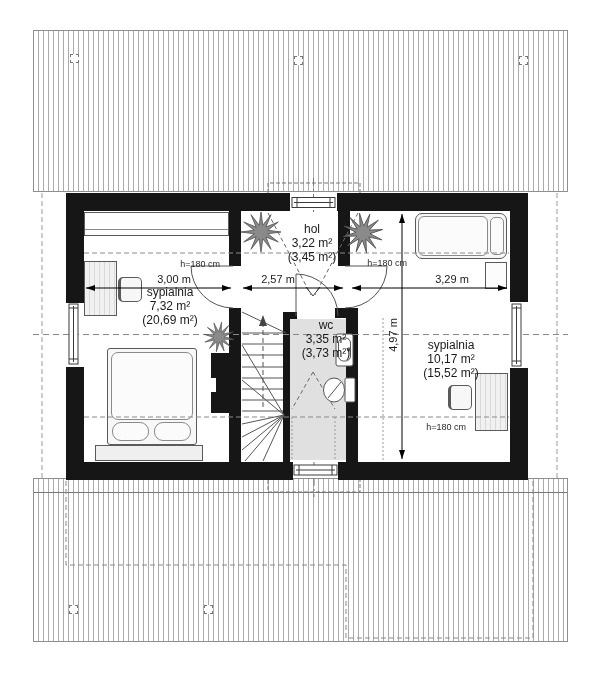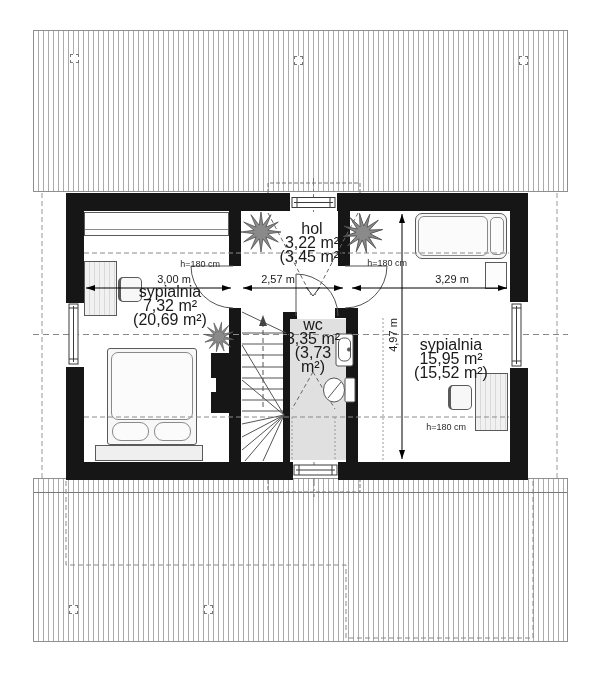--- a/index.html
+++ b/index.html
@@ -12,21 +12,21 @@
   .wall{background:#161616;z-index:2;}
   .whitepatch{background:#fff;z-index:2;}
   .floor-gray{background:#e0e0e0;z-index:2;}
   .furn{box-sizing:border-box;border:1px solid #5a5a5a;background:#f7f7f7;z-index:2;}
   .wood{background:repeating-linear-gradient(90deg,#f1f1f1 0 4px,#d9d9d9 4px 5px);}
   .round{border-radius:5px;}
   .inner{position:absolute;box-sizing:border-box;border:1px solid #8a8a8a;background:#fbfbfb;}
   .dashedbox{box-sizing:border-box;border:1px dashed #777;background:#fff;z-index:1;}
   svg.overlay{position:absolute;left:0;top:0;z-index:3;pointer-events:none;}
   .label{position:absolute;text-align:center;z-index:4;line-height:14px;}
-  .room-label{font-size:16px;}
+  .room-label{font-size:12px;}
   .room-label .rname{display:block;}
   .room-label .rarea{display:block;}
   .dim-label{font-size:11px;white-space:nowrap;}
   .rot{transform:rotate(-90deg);transform-origin:center center;}
   .h-label{font-size:9px;color:#2a2a2a;white-space:nowrap;text-align:right;}
 </style>
 </head>
 <body>
 
 <div id="canvas">
@@ -222,28 +222,28 @@
   <div class="label room-label" style="left:110px;top:285px;width:120px;">
     <span class="rname">sypialnia</span>
     <span class="rarea">7,32 m²</span>
     <span class="rarea">(20,69 m²)</span>
   </div>
   <div class="label room-label" style="left:272px;top:222px;width:80px;">
     <span class="rname">hol</span>
     <span class="rarea">3,22 m²</span>
     <span class="rarea">(3,45 m²)</span>
   </div>
-  <div class="label room-label" style="left:283px;top:318px;width:60px;">
+  <div class="label room-label" style="left:283px;top:318px;width:60px;padding-left:13px;">
     <span class="rname">wc</span>
     <span class="rarea">3,35 m²</span>
     <span class="rarea">(3,73 m²)</span>
   </div>
   <div class="label room-label" style="left:391px;top:338px;width:120px;">
     <span class="rname">sypialnia</span>
-    <span class="rarea">15,95 m²</span>
+    <span class="rarea">10,17 m²</span>
     <span class="rarea">(15,52 m²)</span>
   </div>
 
   <div class="label dim-label" style="left:134px;top:272px;width:80px;">3,00 m</div>
   <div class="label dim-label" style="left:238px;top:272px;width:80px;">2,57 m</div>
   <div class="label dim-label" style="left:412px;top:272px;width:80px;">3,29 m</div>
   <div class="label dim-label rot" style="left:363px;top:328px;width:60px;height:14px;">4,97 m</div>
 
   <div class="label h-label" style="left:168px;top:257px;width:52px;">h=180 cm</div>
   <div class="label h-label" style="left:355px;top:256px;width:52px;">h=180 cm</div>

